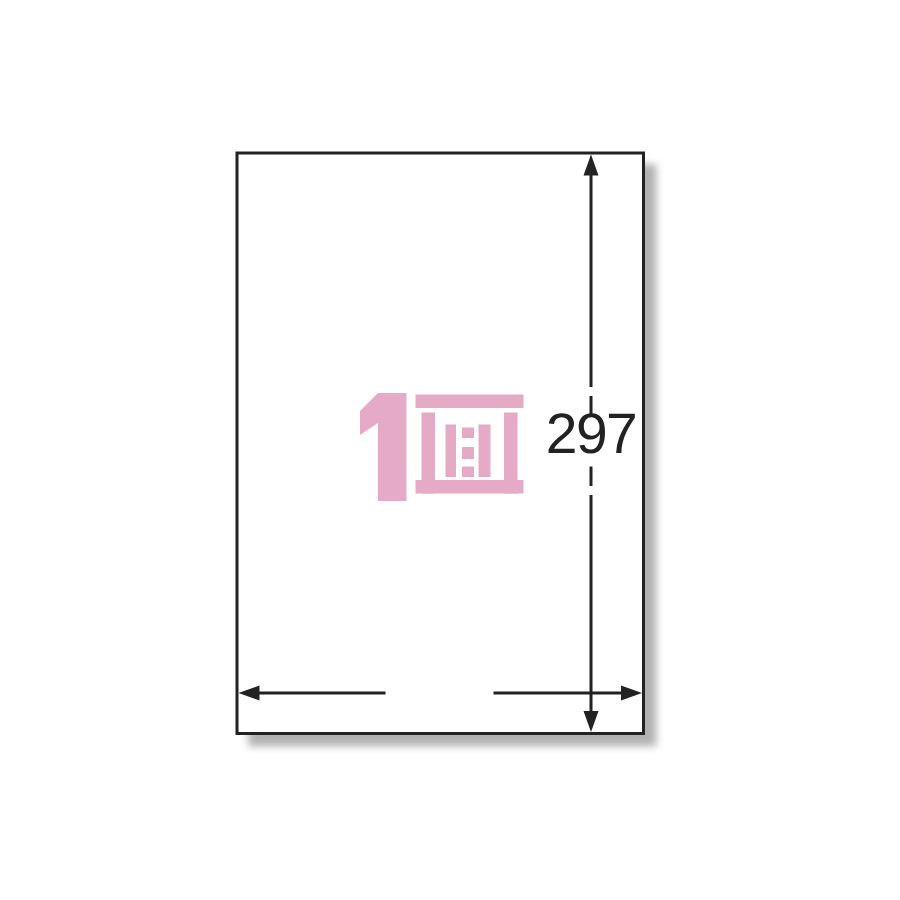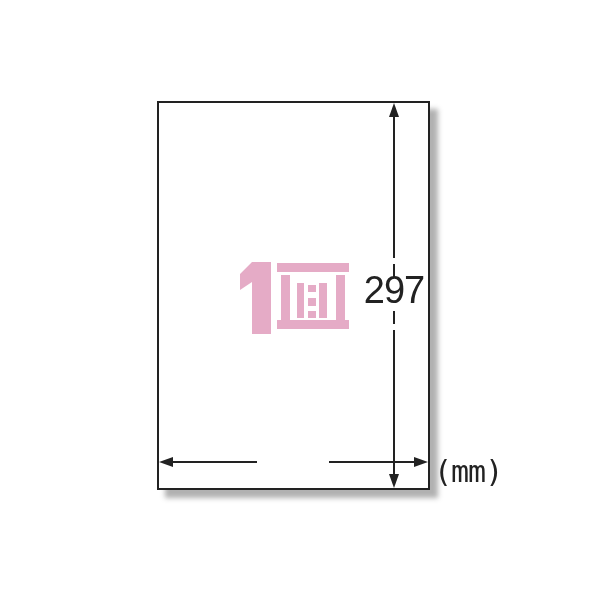--- a/index.html
+++ b/index.html
@@ -113,15 +113,14 @@
   <span class="dim-text height">297</span>
   <div class="dim-seg" style="left:393px; top:311px; width:2px; height:13px;"></div>
   <div class="dim-seg" style="left:393px; top:330px; width:2px; height:146px;"></div>
   <div class="arrow arrow-down"></div>
 
   <div class="arrow arrow-left"></div>
   <div class="dim-seg" style="left:171px; top:461px; width:86px; height:2px;"></div>
   <div class="dim-seg" style="left:329px; top:461px; width:86px; height:2px;"></div>
   <div class="arrow arrow-right"></div>
 
-  <span class="unit-text">(mm)</span>
 
 </div>
 
 </body></html>

